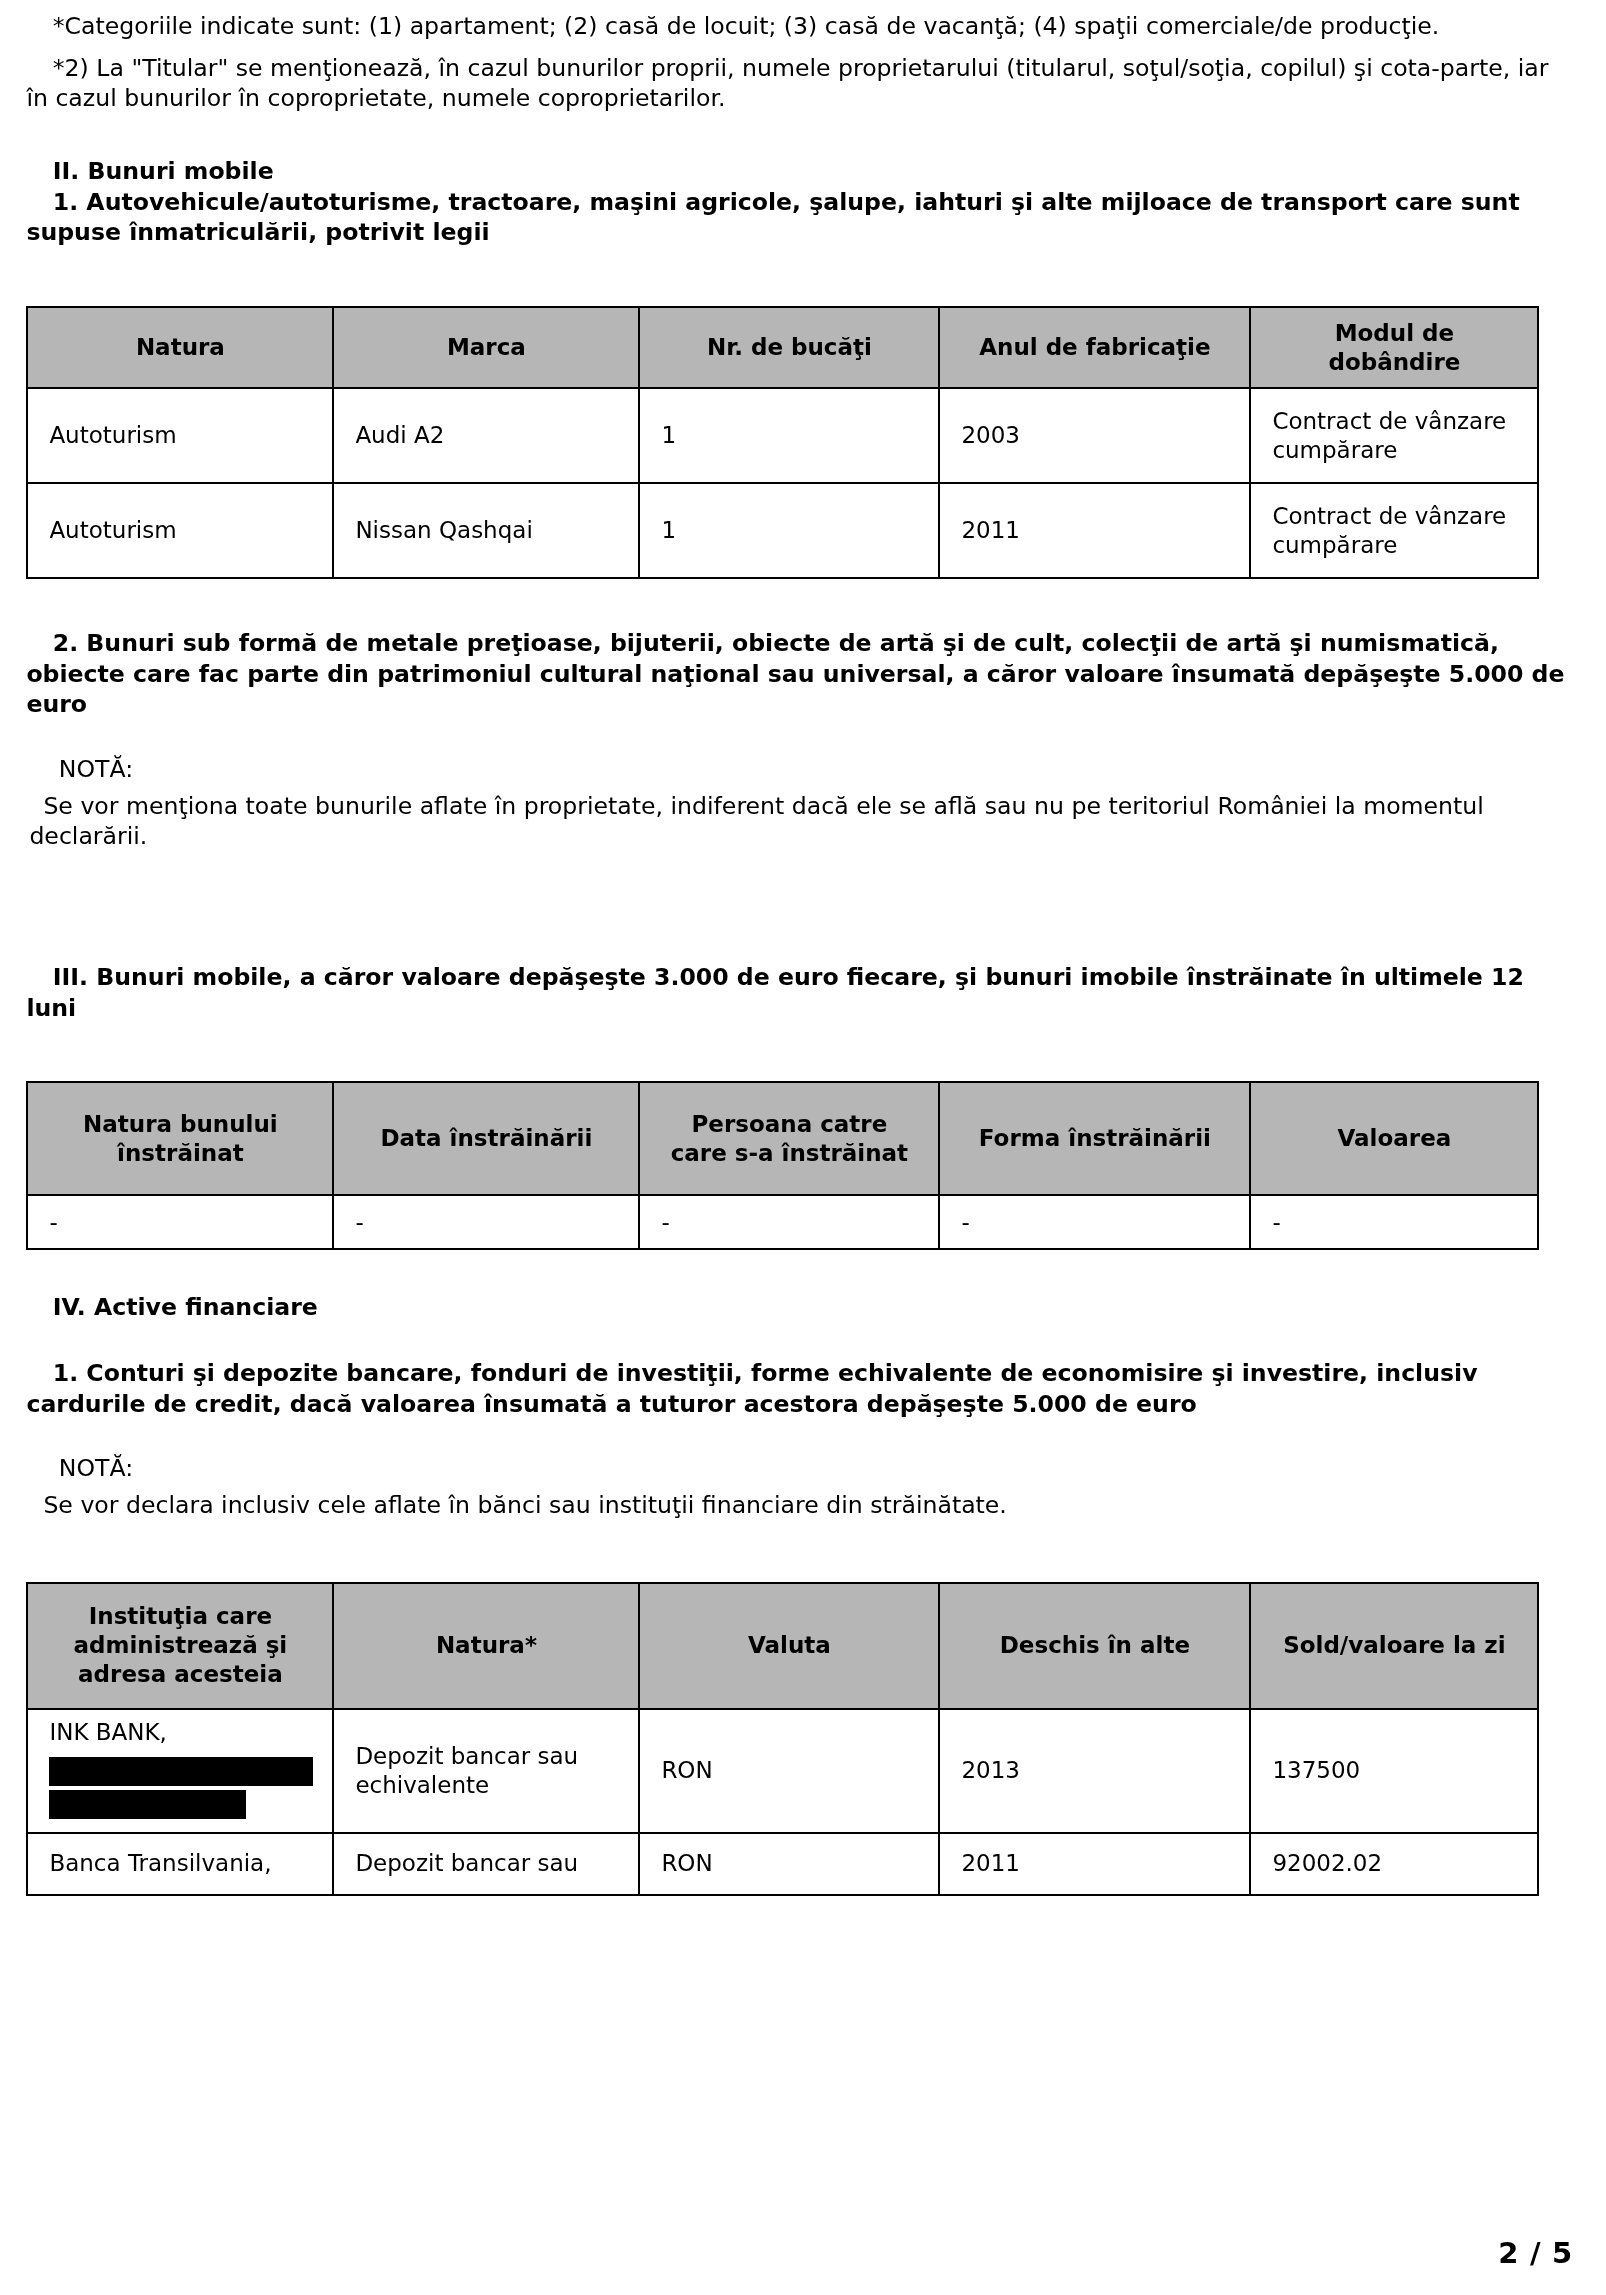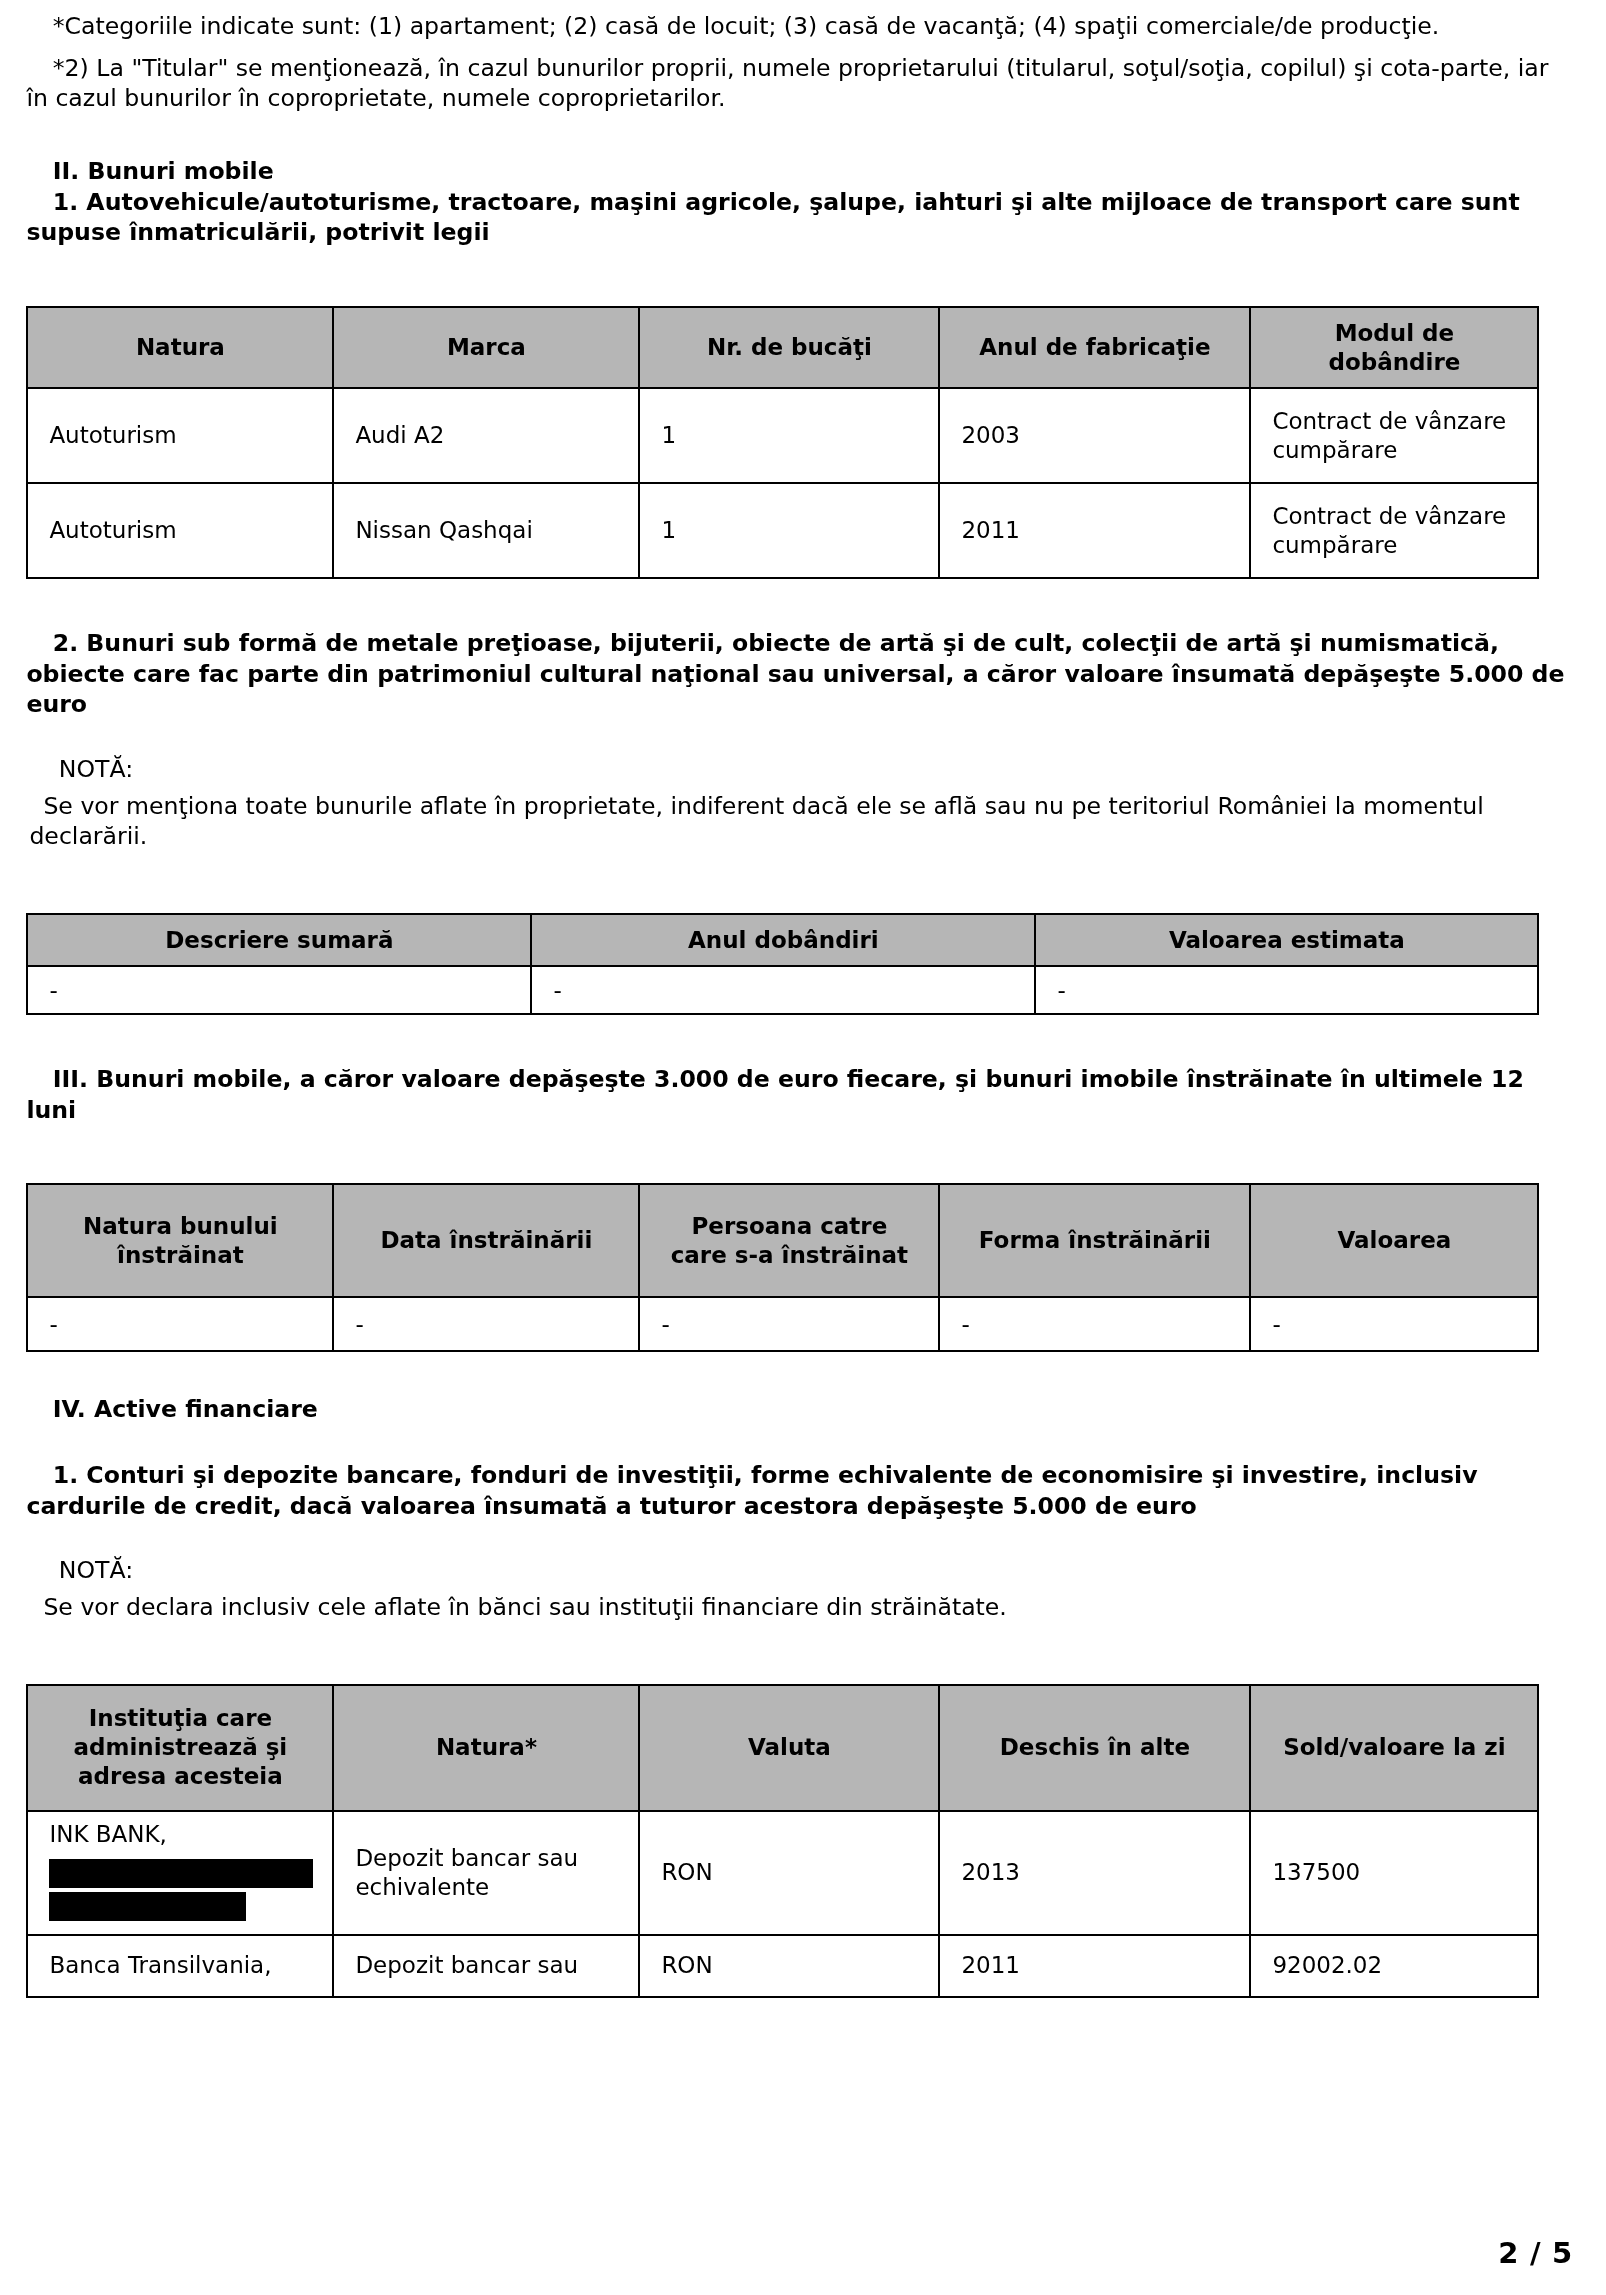--- a/index.html
+++ b/index.html
@@ -178,41 +178,20 @@
 
   <p class="para bold indent">2. Bunuri sub formă de metale preţioase, bijuterii, obiecte de artă şi de cult, colecţii de artă şi numismatică, obiecte care fac parte din patrimoniul cultural naţional sau universal, a căror valoare însumată depăşeşte 5.000 de euro</p>
 
   <div class="sp-40"></div>
 
   <p class="note-label">NOTĂ:</p>
   <p class="note-body">Se vor menţiona toate bunurile aflate în proprietate, indiferent dacă ele se află sau nu pe teritoriul României la momentul declarării.</p>
 
   <div class="sp-84"></div>
 
-  <table class="doc tbl-valuables">
-    <colgroup>
-        <col class="c1">
-        <col class="c2">
-        <col class="c3">
-      </colgroup>
-    <thead>
-      <tr>
-        <th>Descriere sumară</th>
-        <th>Anul dobândiri</th>
-        <th>Valoarea estimata</th>
-      </tr>
-    </thead>
-    <tbody>
-      <tr>
-        <td>-</td>
-        <td>-</td>
-        <td>-</td>
-      </tr>
-    </tbody>
-  </table>
 
   <div class="sp-70"></div>
 
   <p class="para bold indent">III. Bunuri mobile, a căror valoare depăşeşte 3.000 de euro fiecare, şi bunuri imobile înstrăinate în ultimele 12 luni</p>
 
   <div class="sp-84"></div>
 
   <table class="doc tbl-alienated">
     <colgroup>
       <col class="c1">

